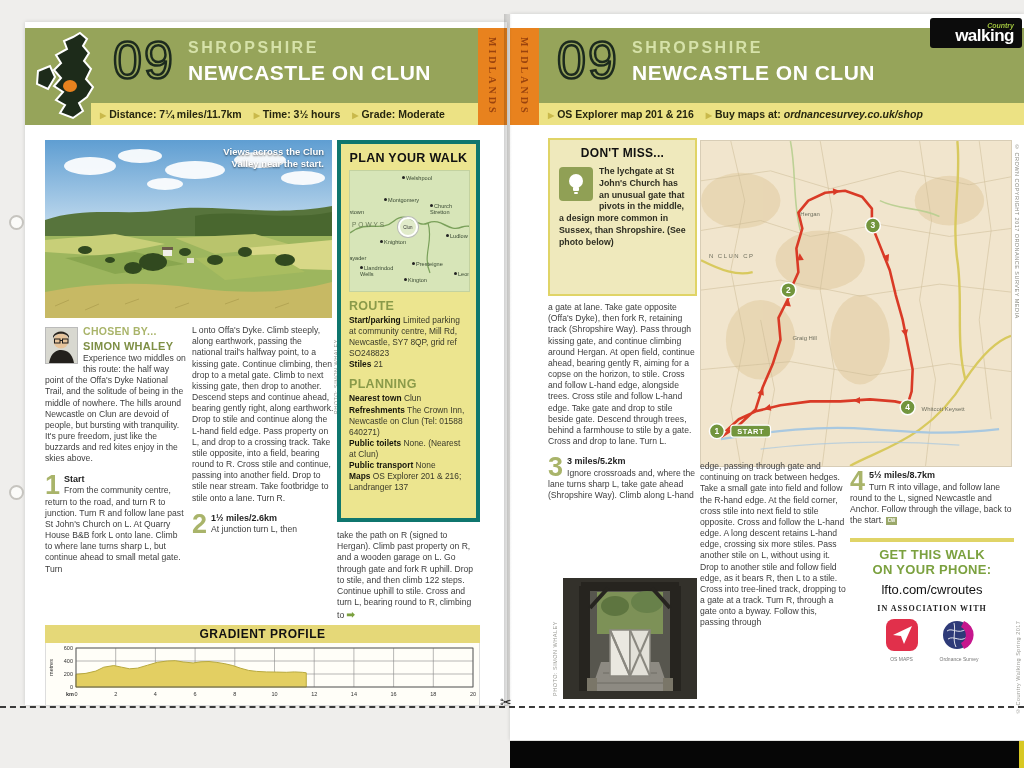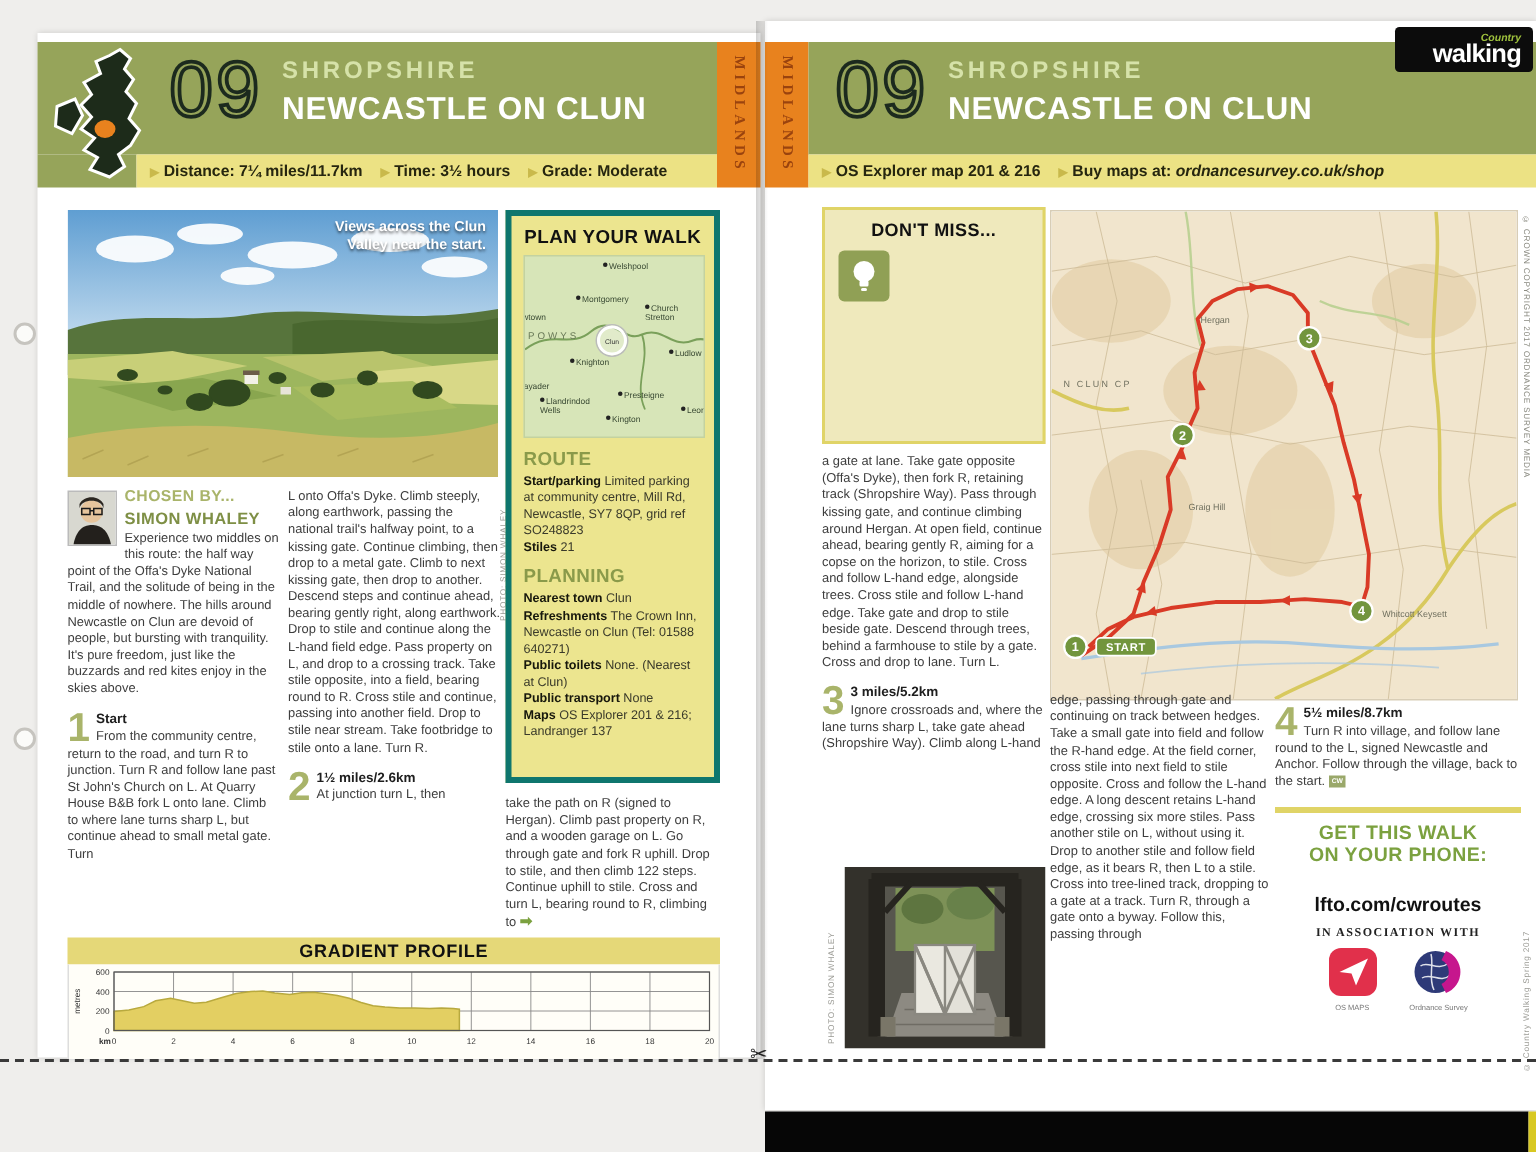--- a/index.html
+++ b/index.html
@@ -52,21 +52,21 @@
 
   
   .dontmiss{background:#efe9bc;border:2px solid #e0d467;box-sizing:border-box;padding:6px 9px;}
   .dontmiss h3{margin:0 0 6px 0;font-size:12px;color:#111;text-align:center;letter-spacing:.3px;}
   .dm-ico{float:left;width:34px;height:34px;background:#90a055;border-radius:4px;margin:1px 6px 2px 0;display:flex;align-items:center;justify-content:center;}
   .dm-text{font-size:8.8px;font-weight:bold;line-height:1.34;color:#2e2e22;}
 
   .getwalk{text-align:center;}
   .getwalk .bar{height:4px;background:#e0d467;margin-bottom:6px;}
   .gw1{font-size:13px;font-weight:bold;color:#7ba13f;line-height:1.1;letter-spacing:.3px;}
-  .gwurl{font-size:13px;font-weight:bold;color:#111;margin-top:18px;}
+  .gwurl{font-size:13px;font-weight:normal;color:#111;margin-top:5px;}
   .gwassoc{font-family:"Liberation Serif",serif;font-size:8px;font-weight:bold;letter-spacing:1px;color:#222;margin-top:5px;}
   .logorow{display:flex;justify-content:center;gap:22px;margin-top:5px;}
   .logolabel{font-size:5px;color:#777;margin-top:2px;text-align:center;}
 
   
   .photobox{overflow:hidden;}
   .photocap{position:absolute;top:6px;right:8px;width:130px;text-align:right;color:#fff;font-weight:bold;font-size:9.5px;line-height:1.25;text-shadow:0 1px 2px rgba(0,0,0,.6);}
   .vcredit{writing-mode:vertical-rl;transform:rotate(180deg);font-size:5.5px;color:#9a9a94;letter-spacing:.5px;}
   .vsmall{writing-mode:vertical-rl;font-size:5.5px;color:#8a8a80;letter-spacing:.5px;}
 
@@ -290,20 +290,21 @@
 
     <div class="abs dontmiss" style="left:38px;top:124px;width:149px;height:158px;">
       <h3>DON'T MISS...</h3>
       <div class="dm-ico">
         <svg width="20" height="24" viewBox="0 0 20 24">
           <circle cx="10" cy="9" r="7" fill="#ffffff"></circle>
           <rect x="7" y="15" width="6" height="4" rx="1" fill="#ffffff"></rect>
           <rect x="8" y="20" width="4" height="2" rx="1" fill="#ffffff"></rect>
         </svg>
       </div>
+      <div class="dm-text">The lychgate at St John's Church has an unusual gate that pivots in the middle, a design more common in Sussex, than Shropshire. (See photo below)</div>
     </div>
 
     <div class="abs" style="left:190px;top:126px;width:312px;height:327px;border:1px solid #d8cdb6;box-sizing:border-box;">
       <svg width="310" height="325" viewBox="0 0 312 327">
         <rect width="312" height="327" fill="#f1e5cd"></rect>
         <g fill="#e6d3ae" opacity=".8">
           <ellipse cx="40" cy="60" rx="40" ry="28"></ellipse>
             <ellipse cx="120" cy="120" rx="45" ry="30"></ellipse>
           <ellipse cx="60" cy="200" rx="35" ry="40"></ellipse>
             <ellipse cx="160" cy="200" rx="30" ry="45"></ellipse>

